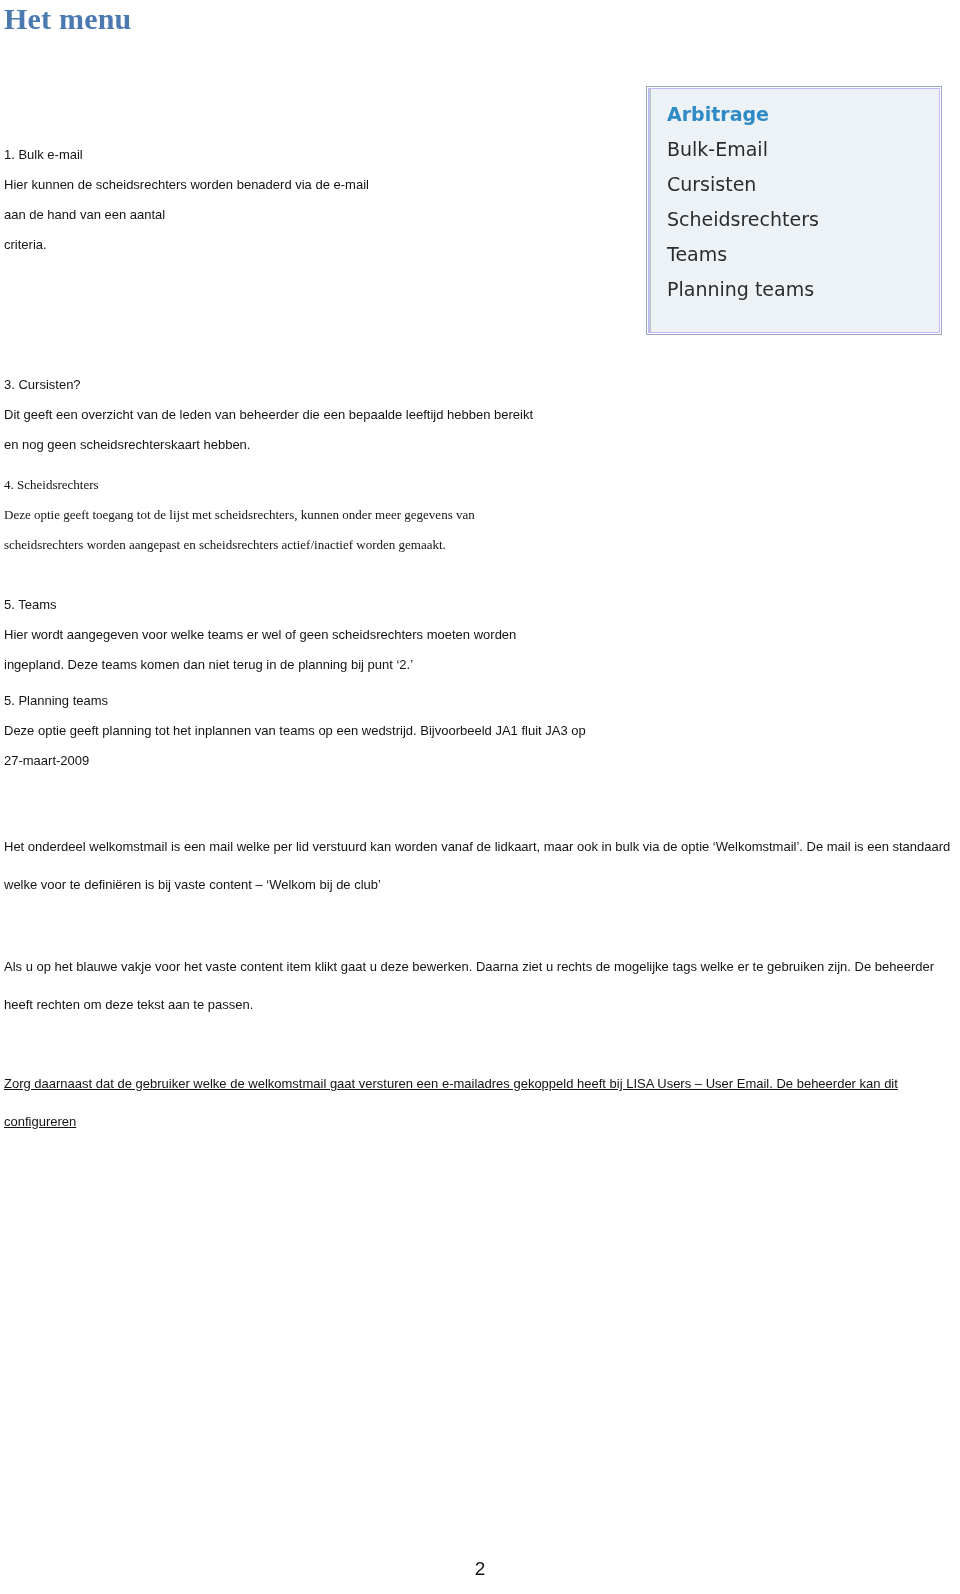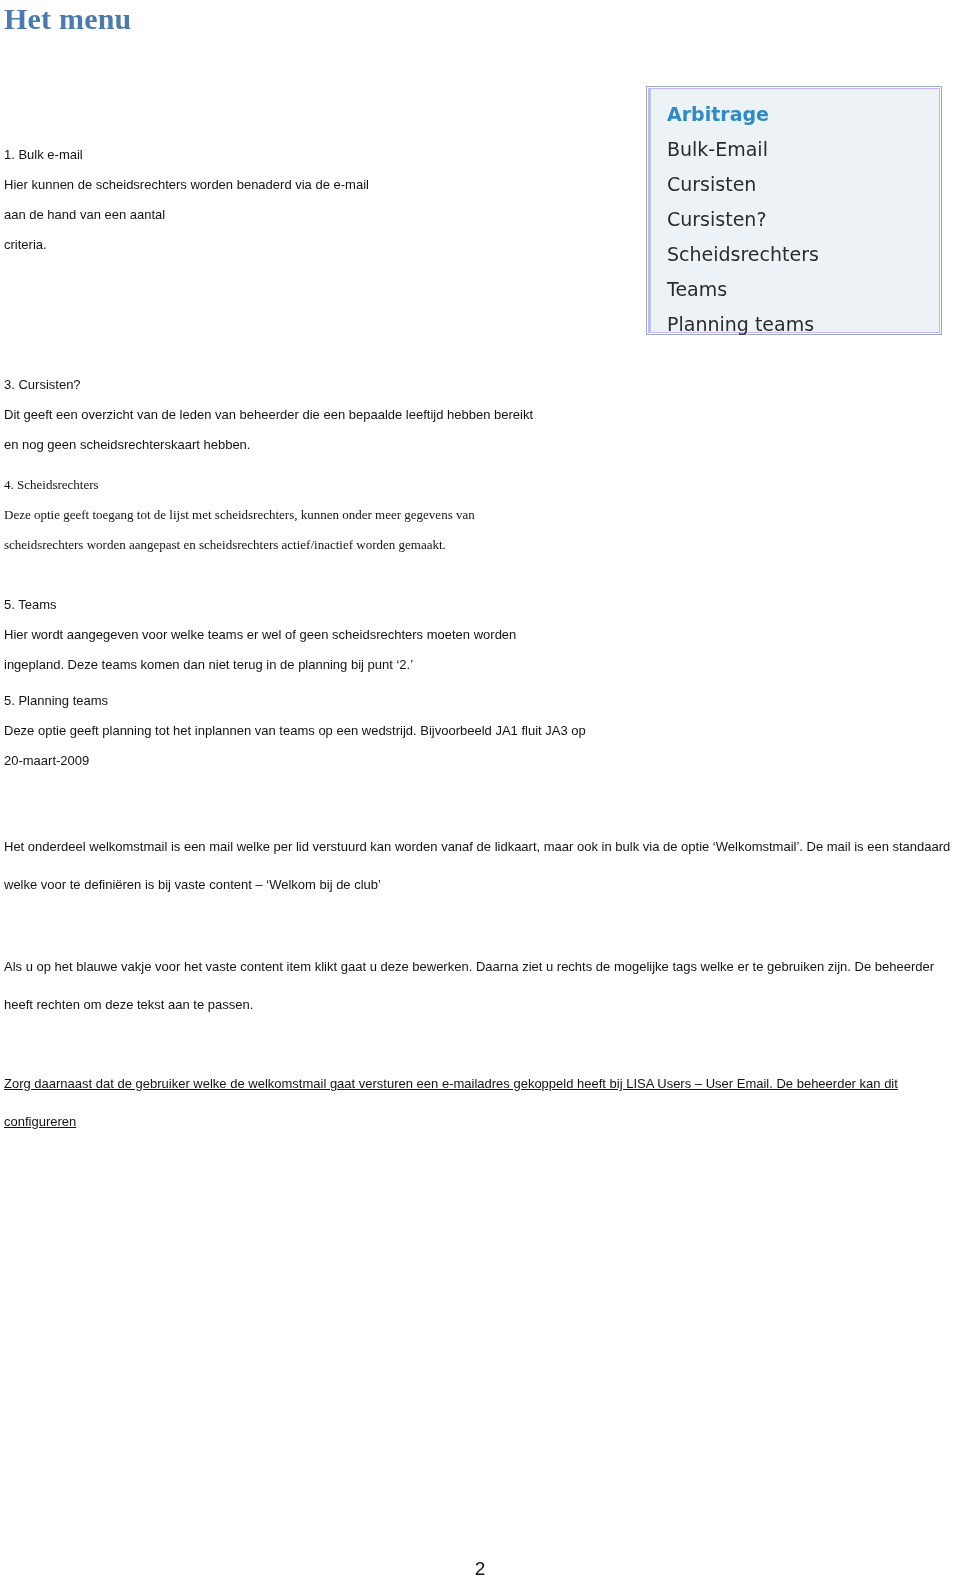--- a/index.html
+++ b/index.html
@@ -110,21 +110,20 @@
 
 <div class="page">
 
   <div class="doc-title">Het menu</div>
 
   <div class="menu-shot">
     <div class="menu-shot-inner">
       <div class="menu-item is-header">Arbitrage</div>
       <div class="menu-item">Bulk-Email</div>
       <div class="menu-item">Cursisten</div>
-      <div class="menu-item">Cursisten?</div>
       <div class="menu-item">Scheidsrechters</div>
       <div class="menu-item">Teams</div>
       <div class="menu-item">Planning teams</div>
     </div>
   </div>
 
   <div class="body-block blk-1">
     <div class="line">1. Bulk e-mail</div>
     <div class="line">Hier kunnen de scheidsrechters worden benaderd via de e-mail</div>
     <div class="line">aan de hand van een aantal</div>
@@ -146,21 +145,21 @@
 
   <div class="body-block blk-5">
     <div class="line">5. Teams</div>
     <div class="line">Hier wordt aangegeven voor welke teams er wel of geen scheidsrechters moeten worden</div>
     <div class="line">ingepland. Deze teams komen dan niet terug in de planning bij punt ‘2.’</div>
   </div>
 
   <div class="body-block blk-6">
     <div class="line">5. Planning teams</div>
     <div class="line">Deze optie geeft planning tot het inplannen van teams op een wedstrijd. Bijvoorbeeld JA1 fluit JA3 op</div>
-    <div class="line">20-maart-2009</div>
+    <div class="line">27-maart-2009</div>
   </div>
 
   <div class="body-block wrap blk-7">
     <div class="line">Het onderdeel welkomstmail is een mail welke per lid verstuurd kan worden vanaf de lidkaart, maar ook in bulk via de optie ‘Welkomstmail’. De mail is een standaard welke voor te definiëren is bij vaste content – ‘Welkom bij de club’</div>
   </div>
 
   <div class="body-block wrap blk-8">
     <div class="line">Als u op het blauwe vakje voor het vaste content item klikt gaat u deze bewerken. Daarna ziet u rechts de mogelijke tags welke er te gebruiken zijn. De beheerder heeft rechten om deze tekst aan te passen.</div>
   </div>
 

